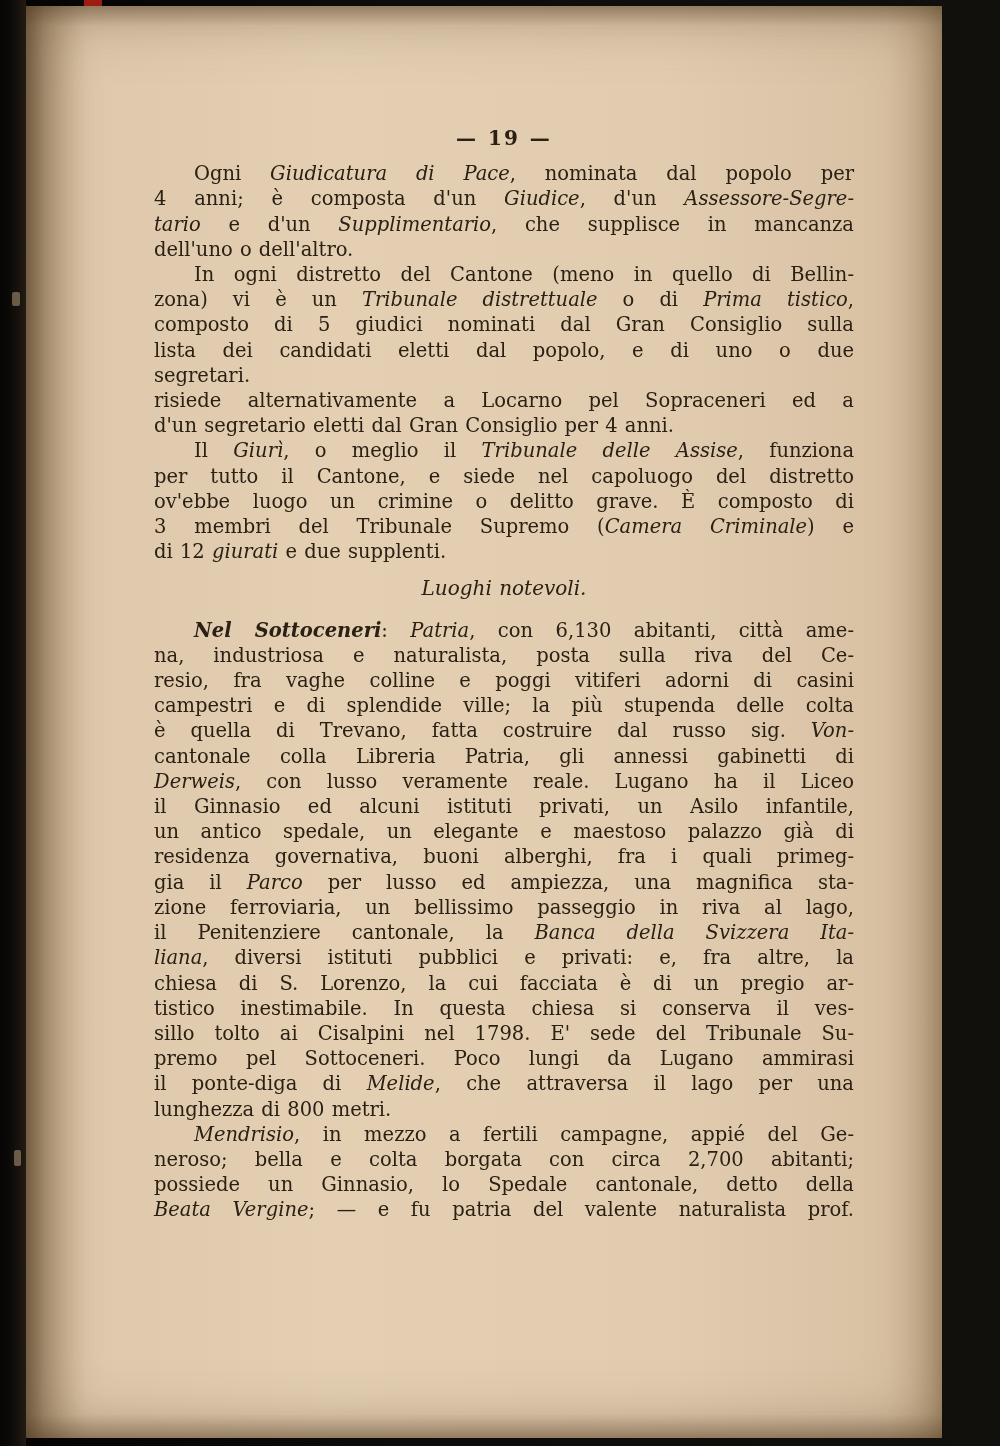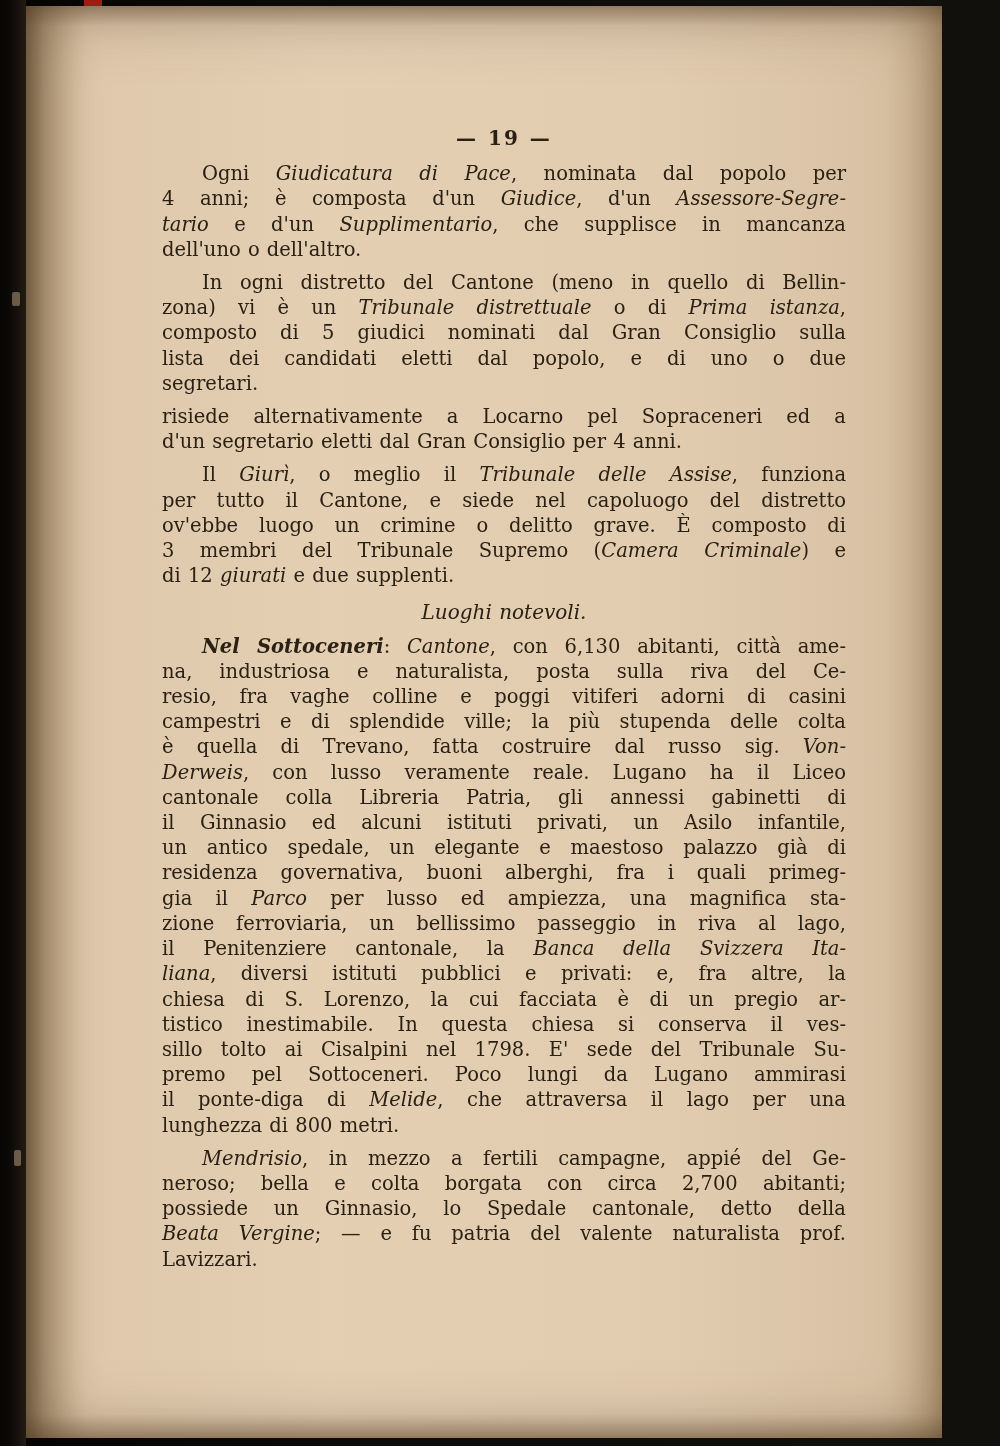--- a/index.html
+++ b/index.html
@@ -48,22 +48,23 @@
     text-align:center;
     font-weight:bold;
     font-size:20px;
     letter-spacing:2px;
     margin-bottom:10px;
   }
   .section-heading{
     text-align:center;
     font-size:20px;
     margin-top:12px;
+    margin-bottom:16px;
   }
-  .para{margin:8px;}
+  .para{margin:0;}
   .para .line{
     text-align:justify;
     text-align-last:justify;
     white-space:normal;
   }
   .para .line.first{text-indent:40px;}
   .para .line.last{text-align-last:left;}
   b{font-weight:bold;font-style:italic;}
   i{font-style:italic;}
 </style>
@@ -81,60 +82,59 @@
   <div class="text-column">
       <div class="page-number">— 19 —</div>
       <div class="para">
         <div class="line first">Ogni <i>Giudicatura di Pace</i>, nominata dal popolo per</div>
         <div class="line">4 anni; è composta d'un <i>Giudice</i>, d'un <i>Assessore-Segre-</i></div>
         <div class="line"><i>tario</i> e d'un <i>Supplimentario</i>, che supplisce in mancanza</div>
         <div class="line last">dell'uno o dell'altro.</div>
       </div>
       <div class="para">
         <div class="line first">In ogni distretto del Cantone (meno in quello di Bellin-</div>
-        <div class="line">zona) vi è un <i>Tribunale distrettuale</i> o di <i>Prima istanza</i>,</div>
+        <div class="line">zona) vi è un <i>Tribunale distrettuale</i> o di <i>Prima tistico</i>,</div>
         <div class="line">composto di 5 giudici nominati dal Gran Consiglio sulla</div>
         <div class="line">lista dei candidati eletti dal popolo, e di uno o due</div>
         <div class="line last">segretari.</div>
       </div>
       <div class="para">
         <div class="line">risiede alternativamente a Locarno pel Sopraceneri ed a</div>
         <div class="line last">d'un segretario eletti dal Gran Consiglio per 4 anni.</div>
       </div>
       <div class="para">
         <div class="line first">Il <i>Giurì</i>, o meglio il <i>Tribunale delle Assise</i>, funziona</div>
         <div class="line">per tutto il Cantone, e siede nel capoluogo del distretto</div>
         <div class="line">ov'ebbe luogo un crimine o delitto grave. È composto di</div>
         <div class="line">3 membri del Tribunale Supremo (<i>Camera Criminale</i>) e</div>
         <div class="line last">di 12 <i>giurati</i> e due supplenti.</div>
       </div>
       <div class="section-heading"><i>Luoghi notevoli.</i></div>
       <div class="para">
-        <div class="line first"><b>Nel Sottoceneri</b>: <i>Cantone</i>, con 6,130 abitanti, città ame-</div>
+        <div class="line first"><b>Nel Sottoceneri</b>: <i>Patria</i>, con 6,130 abitanti, città ame-</div>
         <div class="line">na, industriosa e naturalista, posta sulla riva del Ce-</div>
         <div class="line">resio, fra vaghe colline e poggi vitiferi adorni di casini</div>
         <div class="line">campestri e di splendide ville; la più stupenda delle colta</div>
         <div class="line">è quella di Trevano, fatta costruire dal russo sig. <i>Von-</i></div>
+        <div class="line">cantonale colla Libreria Patria, gli annessi gabinetti di</div>
         <div class="line"><i>Derweis</i>, con lusso veramente reale. Lugano ha il Liceo</div>
-        <div class="line">cantonale colla Libreria Patria, gli annessi gabinetti di</div>
         <div class="line">il Ginnasio ed alcuni istituti privati, un Asilo infantile,</div>
         <div class="line">un antico spedale, un elegante e maestoso palazzo già di</div>
         <div class="line">residenza governativa, buoni alberghi, fra i quali primeg-</div>
         <div class="line">gia il <i>Parco</i> per lusso ed ampiezza, una magnifica sta-</div>
         <div class="line">zione ferroviaria, un bellissimo passeggio in riva al lago,</div>
         <div class="line">il Penitenziere cantonale, la <i>Banca della Svizzera Ita-</i></div>
         <div class="line"><i>liana</i>, diversi istituti pubblici e privati: e, fra altre, la</div>
         <div class="line">chiesa di S. Lorenzo, la cui facciata è di un pregio ar-</div>
         <div class="line">tistico inestimabile. In questa chiesa si conserva il ves-</div>
         <div class="line">sillo tolto ai Cisalpini nel 1798. E' sede del Tribunale Su-</div>
         <div class="line">premo pel Sottoceneri. Poco lungi da Lugano ammirasi</div>
         <div class="line">il ponte-diga di <i>Melide</i>, che attraversa il lago per una</div>
         <div class="line last">lunghezza di 800 metri.</div>
       </div>
       <div class="para">
         <div class="line first"><i>Mendrisio</i>, in mezzo a fertili campagne, appié del Ge-</div>
         <div class="line">neroso; bella e colta borgata con circa 2,700 abitanti;</div>
         <div class="line">possiede un Ginnasio, lo Spedale cantonale, detto della</div>
         <div class="line"><i>Beata Vergine</i>; — e fu patria del valente naturalista prof.</div>
-        <div class="line last">Lavizzari.</div>
       </div>
     </div>
 </div>
 
 </body></html>

